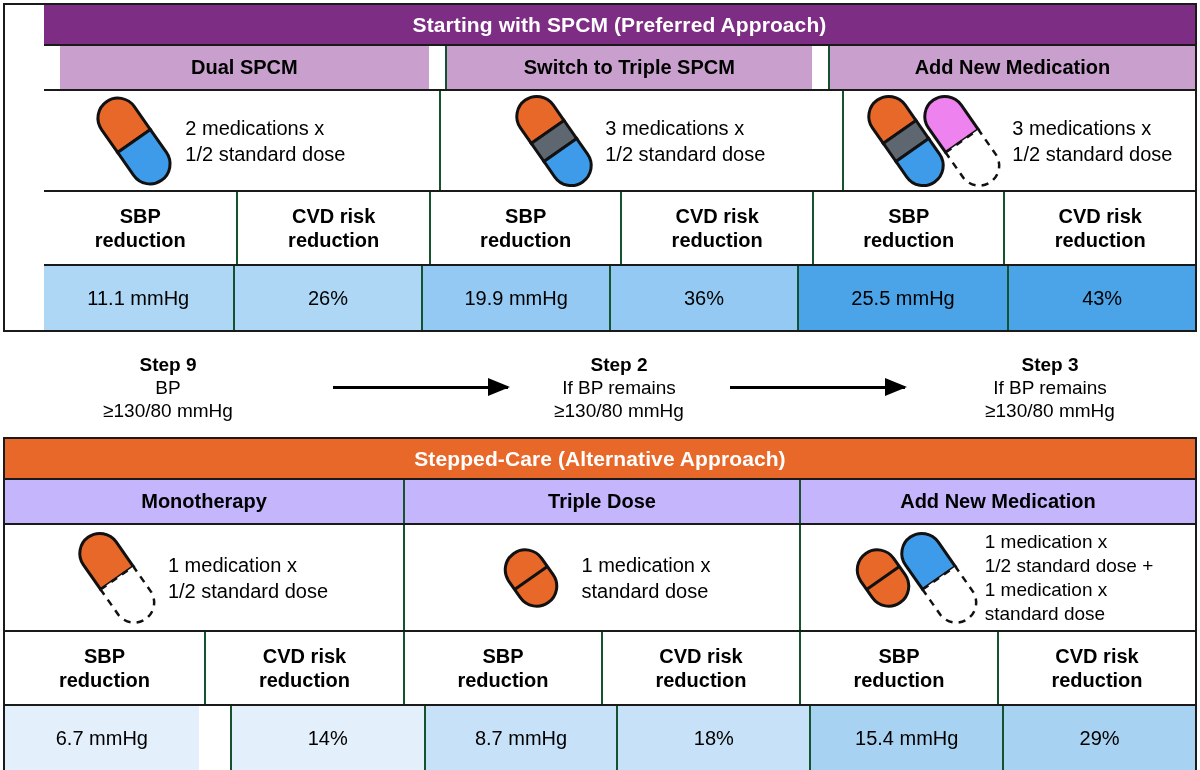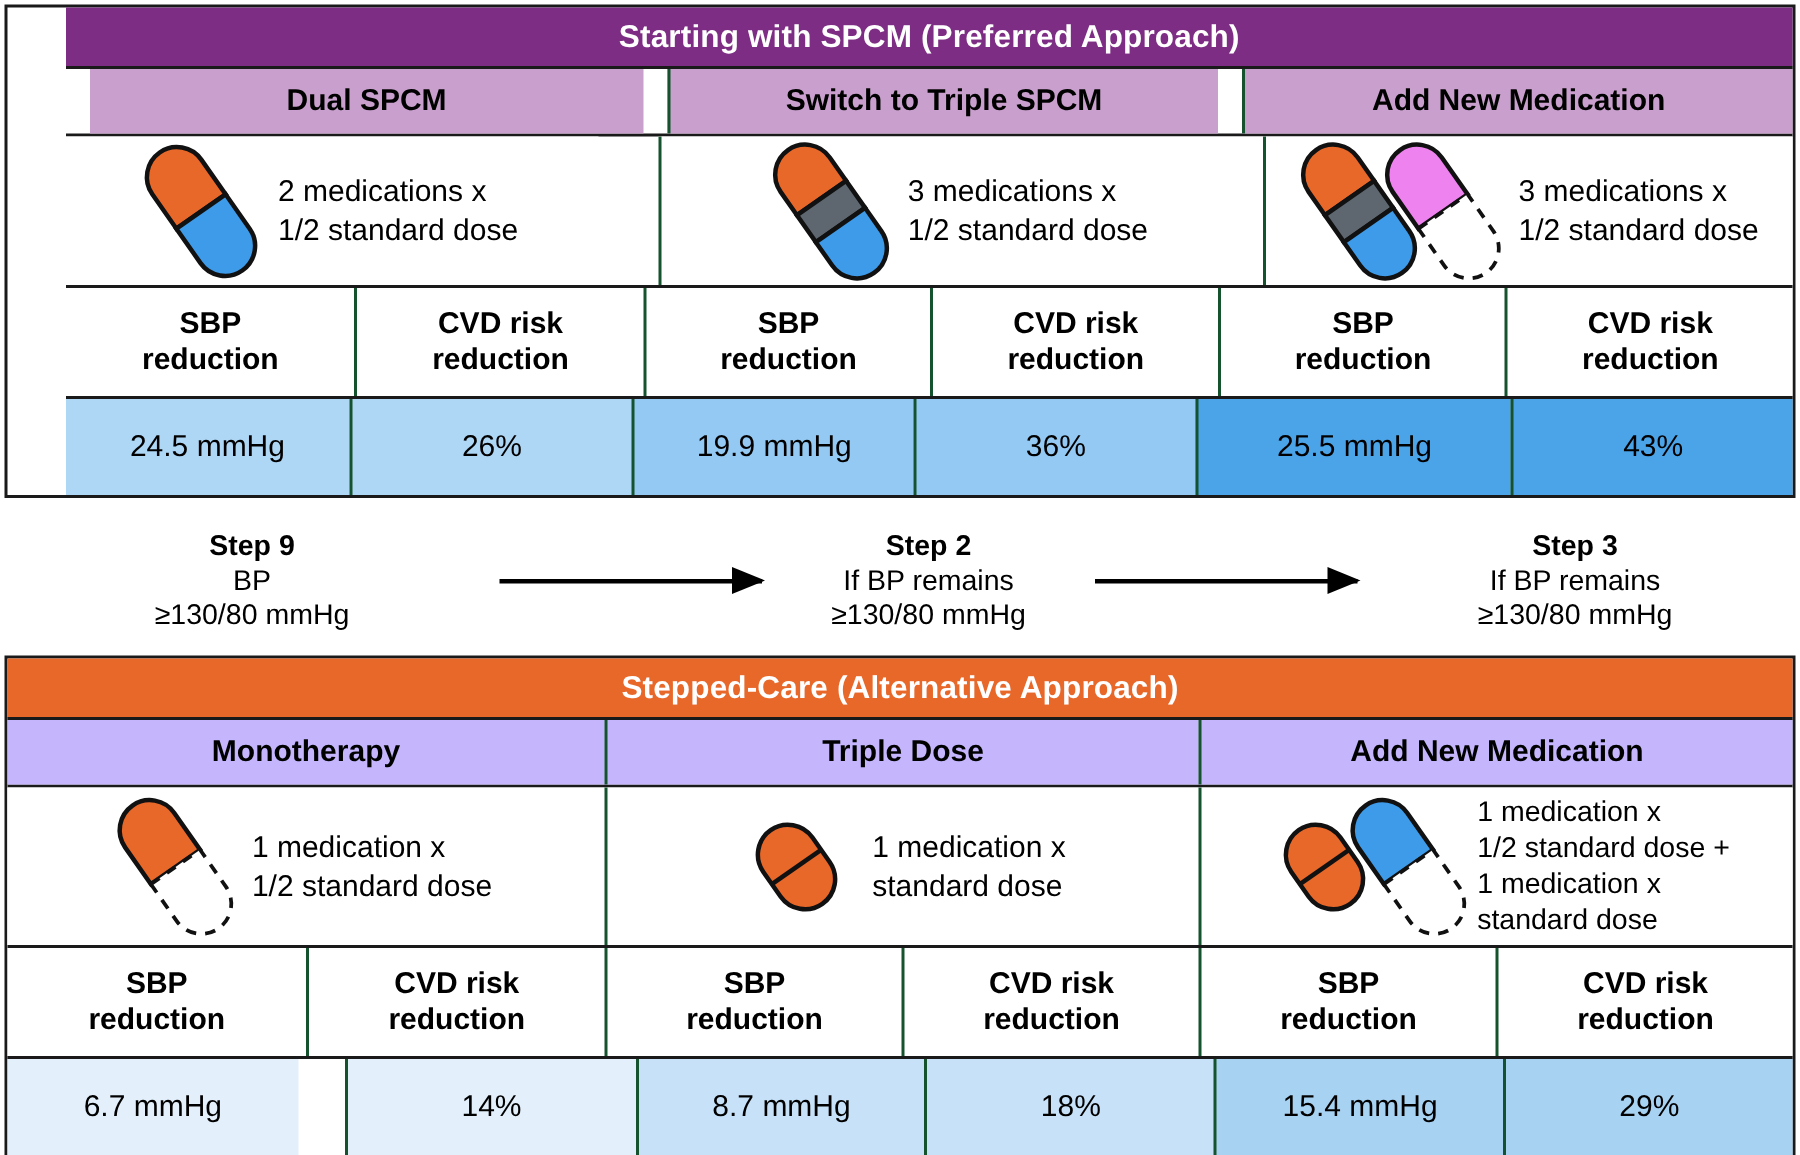--- a/index.html
+++ b/index.html
@@ -154,21 +154,21 @@
       </div>
       <div class="cell hdrcell" style="width:198px;">
         <div><span>SBP</span><br><span>reduction</span></div>
       </div>
       <div class="cell hdrcell" style="width:198px;">
         <div><span>CVD risk</span><br><span>reduction</span></div>
       </div>
     </div>
 
     <div class="row bt valrow">
-      <div class="cell valcell b1" style="width:199px;">24.5 mmHg</div>
+      <div class="cell valcell b1" style="width:199px;">11.1 mmHg</div>
       <div class="cell valcell b1" style="width:199px;">26%</div>
       <div class="cell valcell b2" style="width:198px;">19.9 mmHg</div>
       <div class="cell valcell b2" style="width:198px;">36%</div>
       <div class="cell valcell b3" style="width:222px;">25.5 mmHg</div>
       <div class="cell valcell b3" style="width:198px;">43%</div>
     </div>
   </div>
 
   <div class="steps" style="top:348px;height:78px;">
     <div class="stepgroup">

